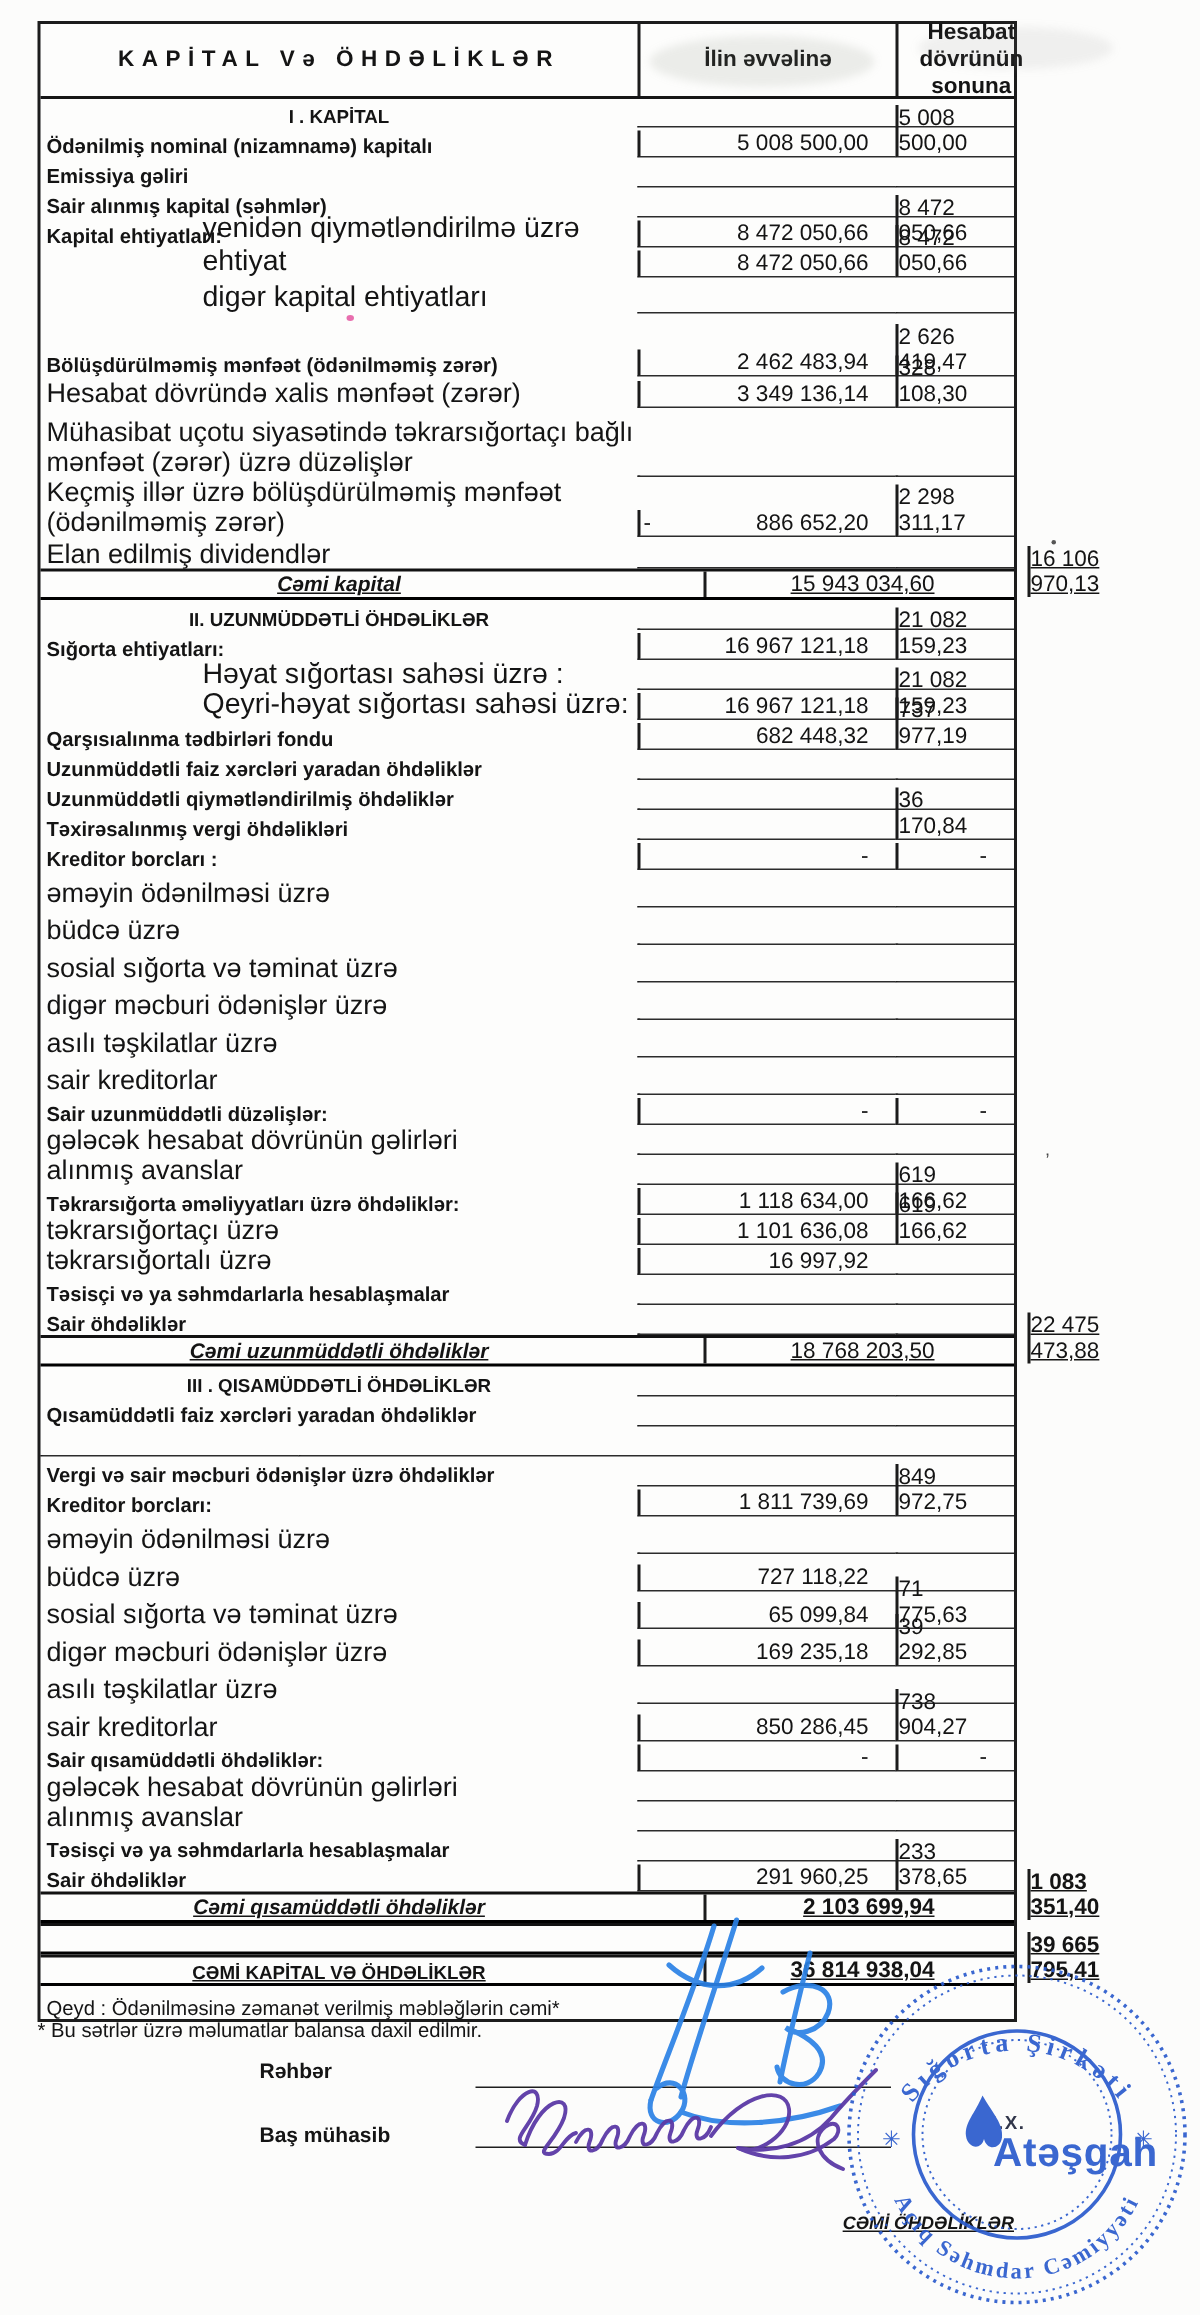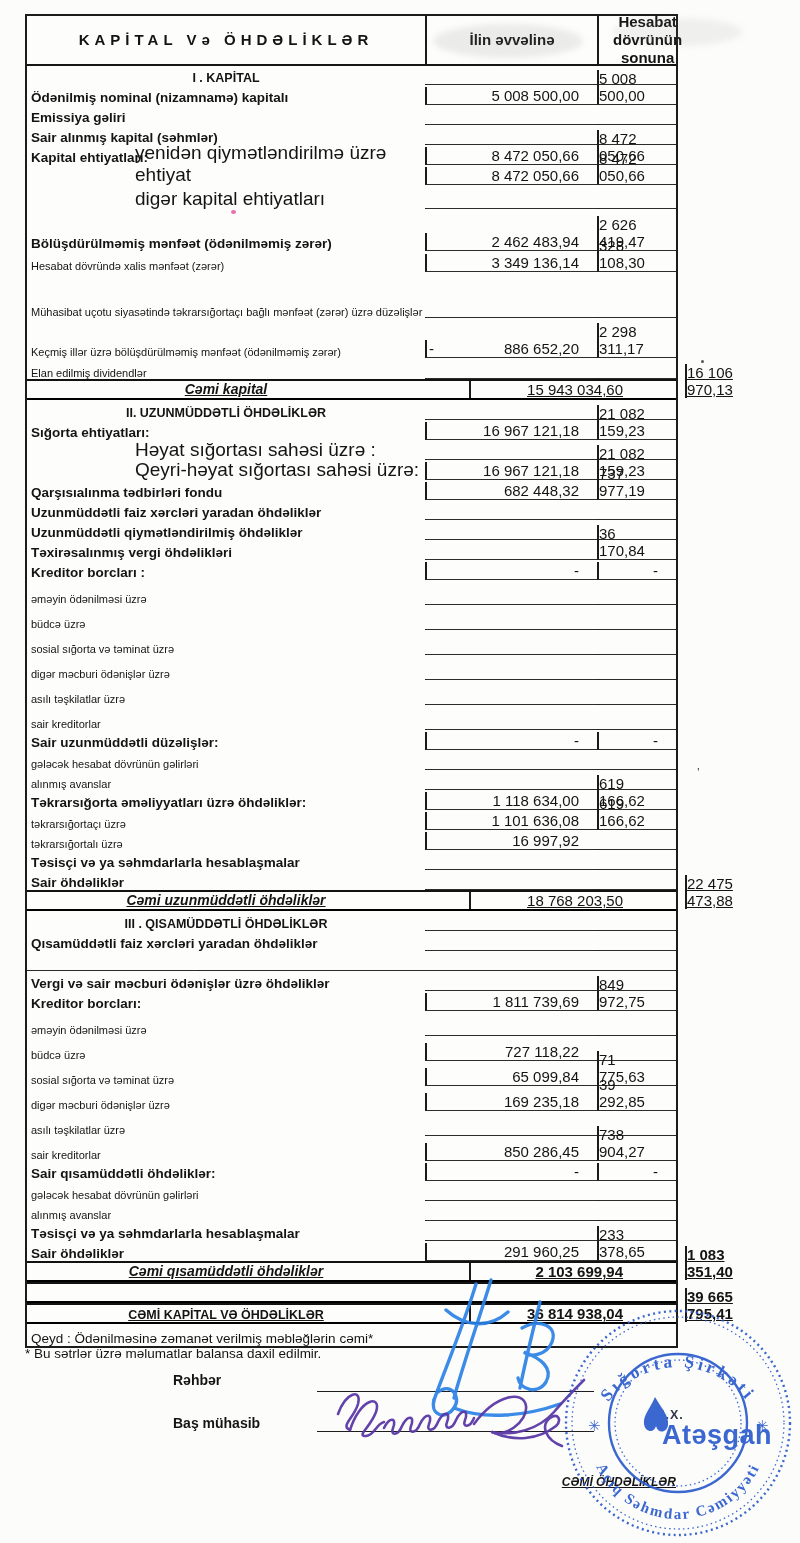--- a/index.html
+++ b/index.html
@@ -27,21 +27,21 @@
   .lbl { flex: 0 0 398px; display: flex; align-items: center;
          padding-left: 4px; font-size: 13.5px; line-height: 1.12; }
   .val { display: flex; align-items: center; justify-content: flex-end;
          padding-right: 18px; font-size: 15px;
          border-left: 2px solid #1b1b1b; border-bottom: 1.5px solid #2c2c2c; }
   .v1 { flex: 0 0 172px; }
   .v2 { flex: 1 1 auto; }
   .val .pref { margin-right: auto; padding-left: 2px; }
   .row.main  .lbl { font-weight: bold; }
   .row.sub   .lbl { padding-left: 108px;  font-size: 19px; }
-  .row.sub2  .lbl { font-size: 11px; }
+  .row.sub2  .lbl { font-size: 18px; }
   .row.section .lbl { justify-content: center; font-weight: bold; font-size: 12.5px; padding-left: 0; }
   .row.total, .row.totalcaps, .row.grand {
     border-top: 2px solid #121212; border-bottom: 2px solid #000000; text-decoration: underline;
   }
   .row.total .val, .row.totalcaps .val, .row.grand .val { border-bottom: none; font-weight: normal; margin-left: 44px; }
   .row.bv .val { font-weight: bold; }
   .row.total .lbl { justify-content: center; padding-left: 0; font-weight: bold; font-style: italic; font-size: 14px; }
   .row.totalcaps .lbl { justify-content: center; padding-left: 0; font-weight: bold; font-style: italic; font-size: 12px; }
   .row.grand .lbl { justify-content: center; padding-left: 0; font-weight: bold; font-size: 12.5px; }
   .row.note .lbl { font-weight: normal; font-size: 13.5px; }

